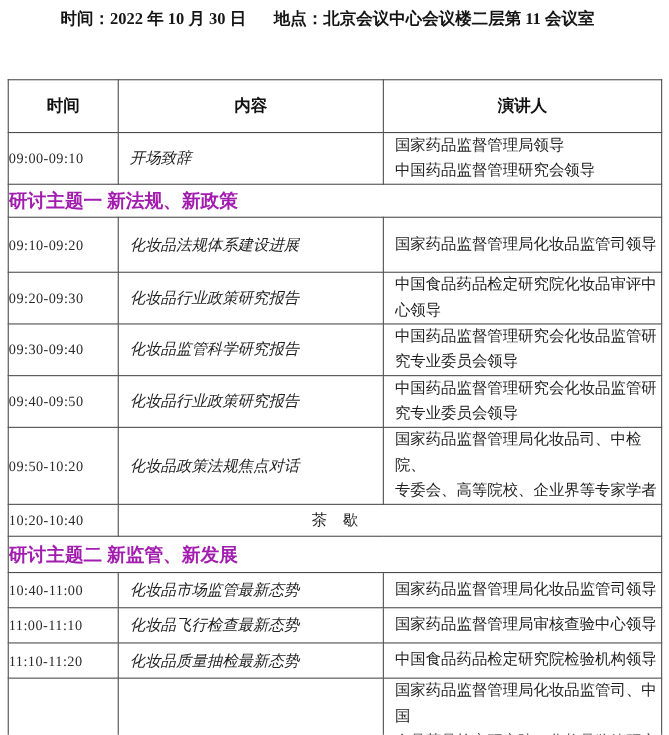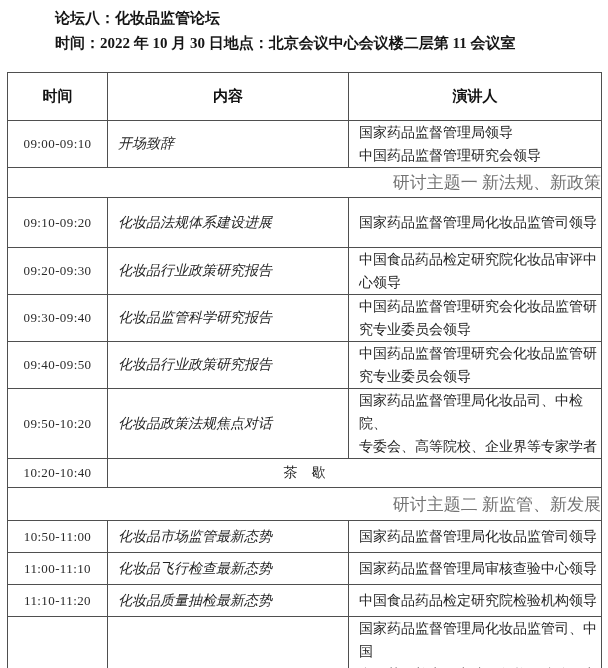--- a/index.html
+++ b/index.html
@@ -18,21 +18,21 @@
     left: 55px;
     top: 6px;
     font-weight: 700;
     font-size: 15px;
     line-height: 25px;
     color: #151515;
     white-space: nowrap;
   }
   .title-line { display: block; }
   .subtitle-line { display: block; }
-  .subtitle-line .loc { margin-left: 0; }
+  .subtitle-line .loc { margin-left: 25px; }
 
   table.schedule {
     position: absolute;
     left: 7px;
     top: 72px;
     width: 594px;
     border-collapse: collapse;
     table-layout: fixed;
   }
   .schedule th, .schedule td {
@@ -45,21 +45,21 @@
   .schedule col.c-content { width: 241px; }
   .schedule col.c-speaker { width: 253px; }
 
   .schedule th {
     font-size: 15px;
     font-weight: 700;
     text-align: center;
     color: #111111;
   }
   td.time {
-    text-align: center;
+    text-align: left;
     font-size: 13px;
     letter-spacing: 0.4px;
     color: #2a2a2a;
     white-space: nowrap;
   }
   td.content {
     font-size: 14px;
     padding-left: 10px;
     padding-right: 4px;
     color: #1f1f1f;
@@ -67,39 +67,38 @@
   }
   td.speaker {
     font-size: 14px;
     line-height: 23px;
     padding-left: 10px;
     padding-right: 3px;
     white-space: pre-line;
     color: #1f1f1f;
   }
   tr.section-row td {
-    text-align: right;
-    font-weight: 400;
+    text-align: left;
+    font-weight: 700;
     font-size: 17px;
-    color: #737373;
+    color: #a21caf;
   }
   td.tea {
     text-align: center;
     font-size: 14px;
     padding-right: 100px; 
     color: #1f1f1f;
   }
 </style>
 </head>
 <body>
 
 <div class="doc">
 
   <div class="title-block">
-    <span class="title-line">论坛八：化妆品监管论坛</span>
     <span class="subtitle-line"><span>时间：2022 年 10 月 30 日</span><span class="loc">地点：北京会议中心会议楼二层第 11 会议室</span></span>
   </div>
 
   <table class="schedule">
     <colgroup>
       <col class="c-time">
         <col class="c-content">
         <col class="c-speaker">
     </colgroup>
 
@@ -159,21 +158,21 @@
       <td class="time">10:20-10:40</td>
       <td class="tea" colspan="2">茶　歇</td>
     </tr>
 
     <tr style="height:33px" class="section-row">
       <td colspan="3">研讨主题二 新监管、新发展</td>
     </tr>
 
 
     <tr style="height:32px">
-      <td class="time">10:50-11:00</td>
+      <td class="time">10:40-11:00</td>
       <td class="content">化妆品市场监管最新态势</td>
       <td class="speaker">国家药品监督管理局化妆品监管司领导</td>
     </tr>
 
     <tr style="height:32px">
       <td class="time">11:00-11:10</td>
       <td class="content">化妆品飞行检查最新态势</td>
       <td class="speaker">国家药品监督管理局审核查验中心领导</td>
     </tr>
 

